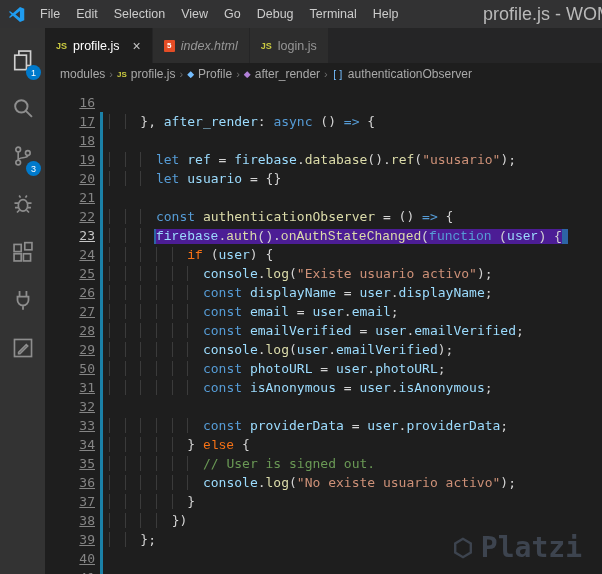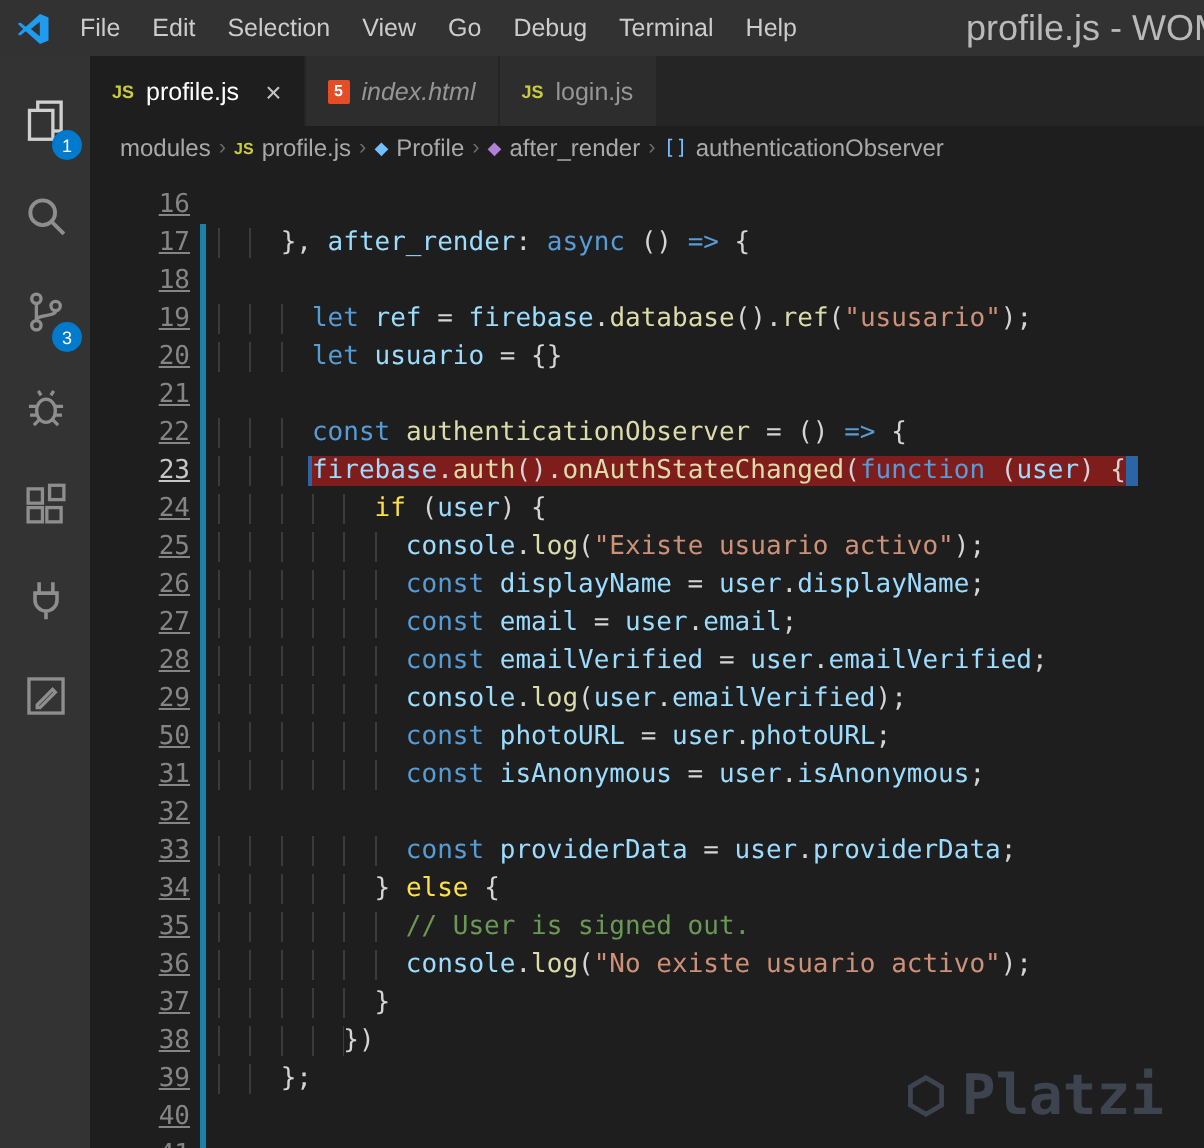--- a/index.html
+++ b/index.html
@@ -48,25 +48,25 @@
 
   
   .editor { flex:1; position:relative; overflow:hidden; padding-top:8px;
             font-family:"DejaVu Sans Mono","Liberation Mono",monospace; font-size:13px; }
   .line { display:flex; height:19px; line-height:19px; }
   .ln { width:50px; text-align:right; color:#858585; flex:none;text-decoration:underline; }
   .gitbar { width:14px; flex:none; position:relative; }
   .gitbar.mod::after { content:""; position:absolute; left:5px; top:0; bottom:0; width:3px; background:#1b81a8; }
   .codetext { flex:1; white-space:pre; }
   .ind { background-image:repeating-linear-gradient(to right, #3b3b3b 0 1px, transparent 1px 2ch); }
-  .sel { background:#7f1d1d; box-shadow:-2px 0 0 #2d64a5, 6px 0 0 #2d64a5; }
+  .sel { background:#4c1d95; box-shadow:-2px 0 0 #2d64a5, 6px 0 0 #2d64a5;font-family:Liberation Mono, monospace; }
   .cur .ln { color:#c6c6c6; }
 
   .t-k { color:#569cd6; }
-  .t-c { color:#fde047; }
+  .t-c { color:#f97316;font-family:Liberation Mono, monospace; }
   .t-v { color:#9cdcfe; }
   .t-f { color:#dcdcaa; }
   .t-s { color:#ce9178; }
   .t-m { color:#6a9955; }
   .t-p { color:#d4d4d4; }
 
   
   .watermark { position:absolute; right:20px; bottom:10px; display:flex; align-items:center; gap:7px;
                color:#3d444f; font-size:28px; font-weight:600; pointer-events:none; }
 </style>

